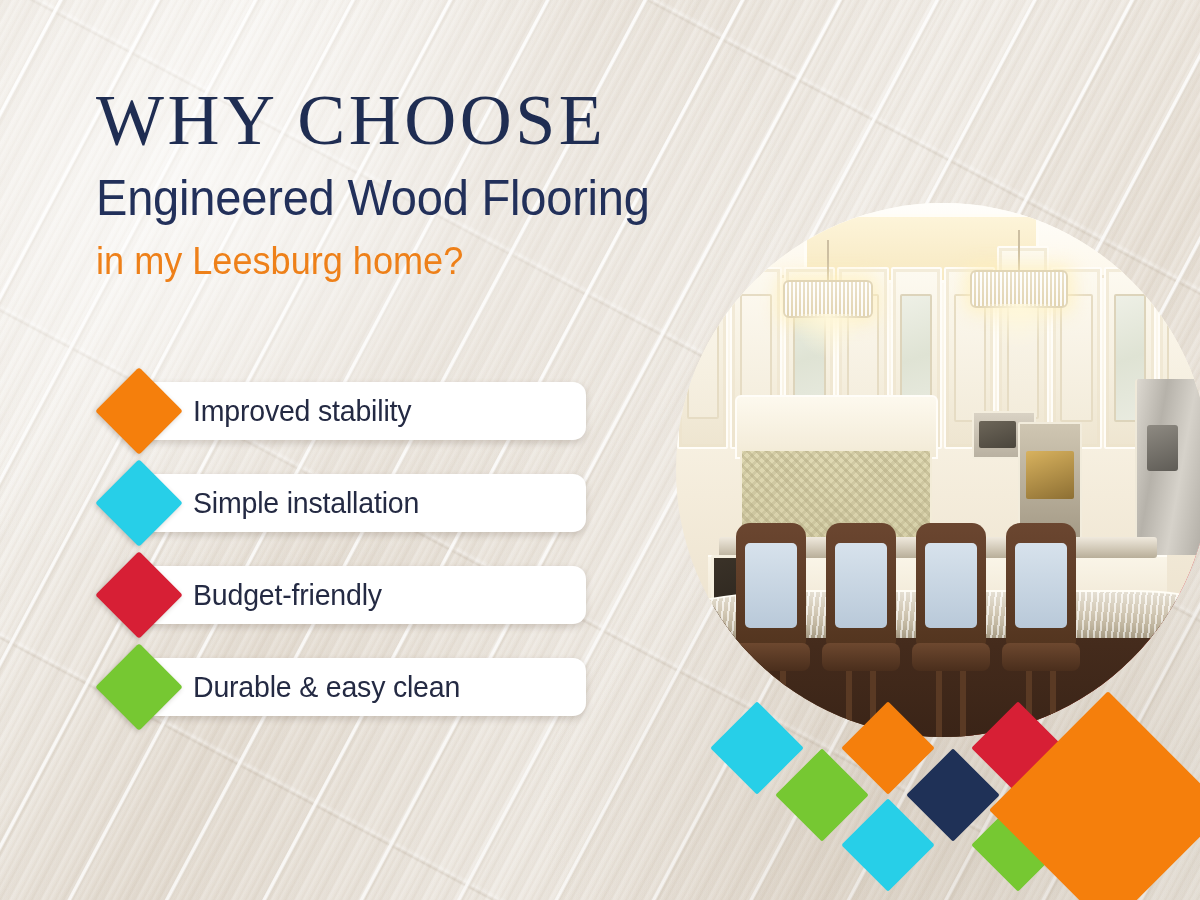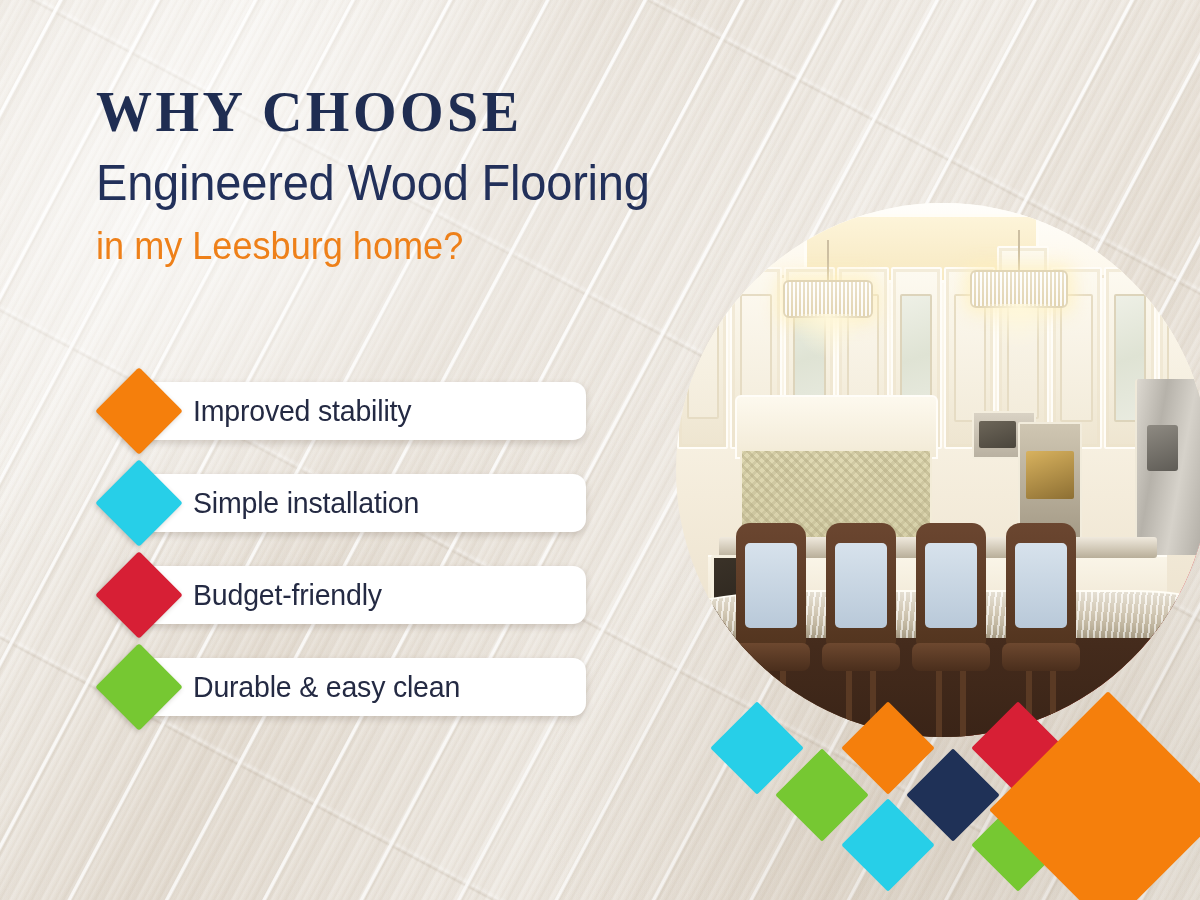--- a/index.html
+++ b/index.html
@@ -64,22 +64,22 @@
       radial-gradient(ellipse 70% 60% at 18% 22%, rgba(255,255,255,0.55), rgba(255,255,255,0) 70%),
       radial-gradient(ellipse 60% 55% at 88% 90%, rgba(168,152,132,0.22), rgba(168,152,132,0) 72%),
       linear-gradient(160deg, rgba(255,255,255,0.18) 0%, rgba(190,175,155,0.10) 100%);
     pointer-events:none;
   }
 
   
   .headings { position:absolute; left:96px; top:86px; width:700px; }
   .h-main {
     font-family:"Liberation Serif", serif;
-    font-weight:700;
-    font-size:56px;
+    font-weight:400;
+    font-size:72px;
     line-height:0.95;
     letter-spacing:3.5px;
     color:#1f2d52;
     white-space:nowrap;
   }
   .h-sub {
     margin-top:18px;
     font-family:"Liberation Sans", sans-serif;
     font-weight:400;
     font-size:50px;

